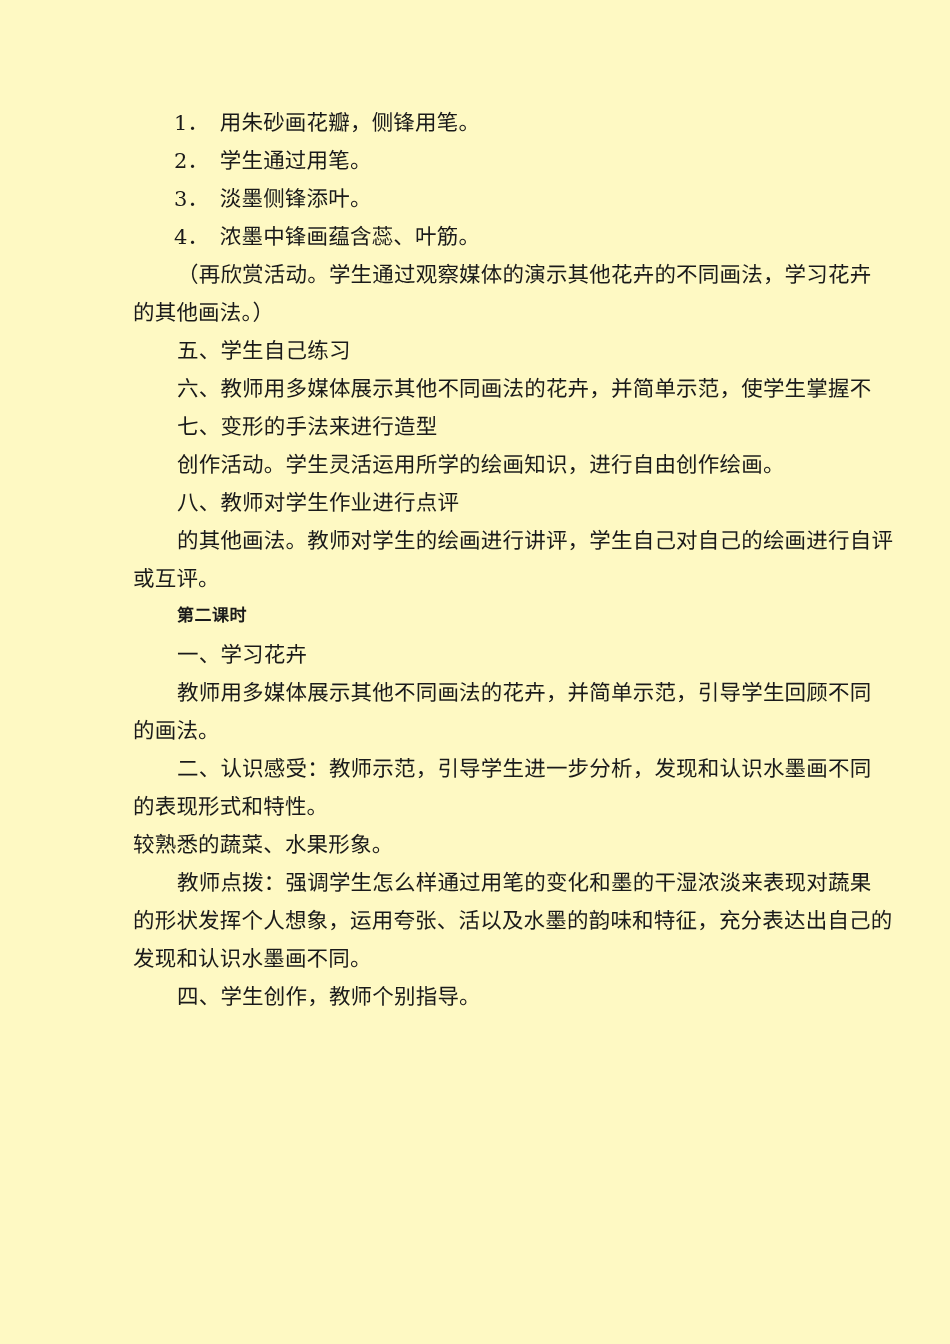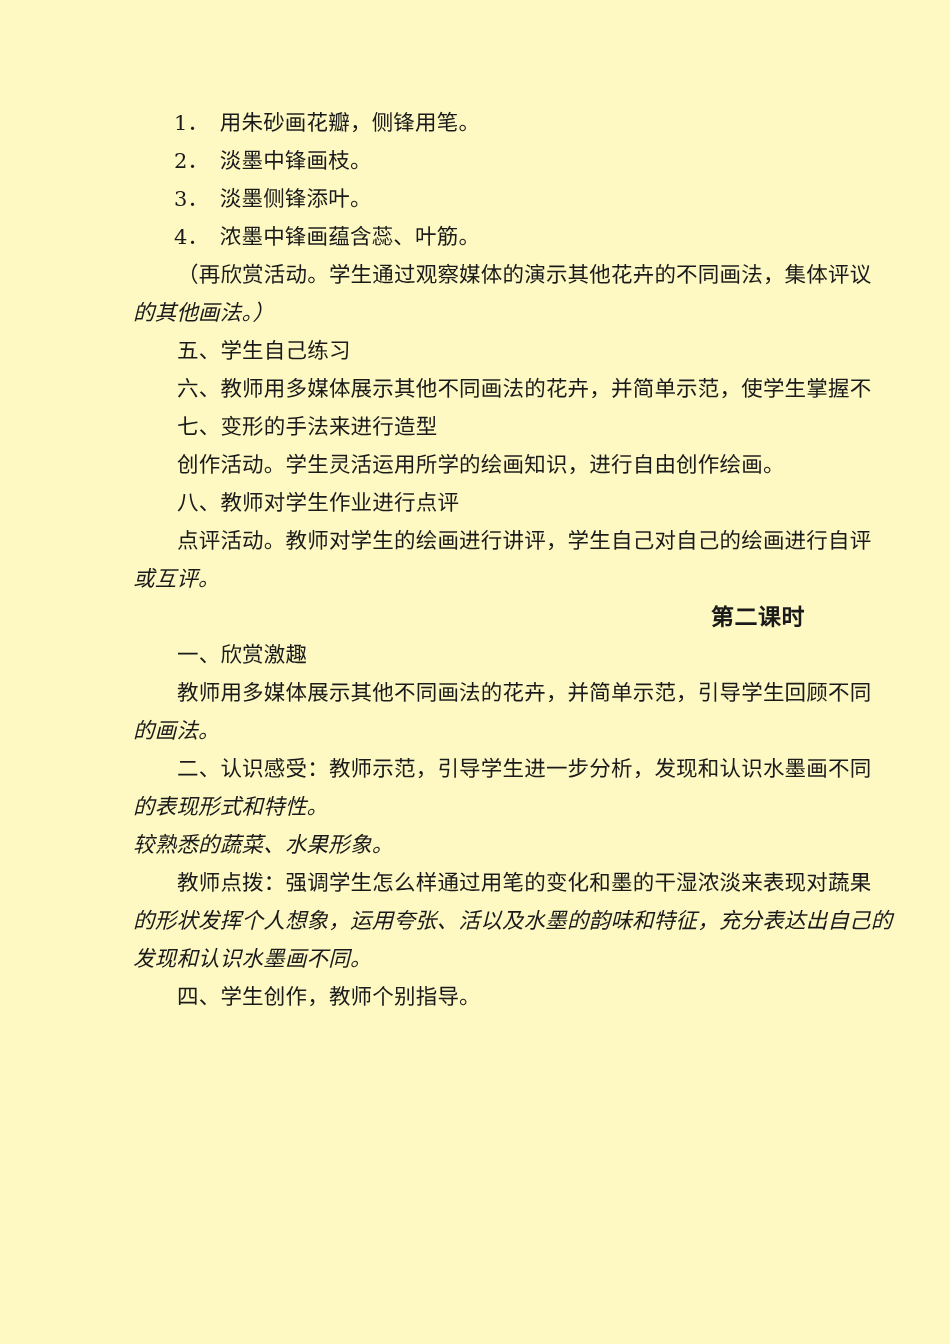--- a/index.html
+++ b/index.html
@@ -37,60 +37,58 @@
     font-family: "DejaVu Serif", "Liberation Serif", serif;
   }
   .line.indent-1 {
     padding-left: 44px;
   }
   .line.indent-num {
     padding-left: 41px;
   }
   .line.flush {
     padding-left: 0;
-    font-style: italic;
   }
   .line.heading {
-    font-family: Liberation Sans, sans-serif;
+    font-family: Liberation Mono, monospace;
     font-weight: 700;
-    font-size: 23px;
+    font-size: 17px;
     padding-left: 44px;
     letter-spacing: 0.5px;
-    text-align: right;
   }
   .num-marker {
     font-family: "DejaVu Serif", "Liberation Serif", serif;
     font-size: 21px;
   }
   .num-gap {
     display: inline-block;
     width: 11px;
   }
 </style>
 </head>
 <body>
 
 <div class="page">
   <div class="page-body" id="page-body">
 
   <div class="line indent-num"><span class="num-marker">1．</span><span class="num-gap"></span><span>用朱砂画花瓣，侧锋用笔。</span></div>
-      <div class="line indent-num"><span class="num-marker">2．</span><span class="num-gap"></span><span>淡墨中锋画枝。</span></div>
+      <div class="line indent-num"><span class="num-marker">2．</span><span class="num-gap"></span><span>学生通过用笔。</span></div>
       <div class="line indent-num"><span class="num-marker">3．</span><span class="num-gap"></span><span>淡墨侧锋添叶。</span></div>
       <div class="line indent-num"><span class="num-marker">4．</span><span class="num-gap"></span><span>浓墨中锋画蕴含蕊、叶筋。</span></div>
-      <div class="line indent-1">（再欣赏活动。学生通过观察媒体的演示其他花卉的不同画法，集体评议</div>
+      <div class="line indent-1">（再欣赏活动。学生通过观察媒体的演示其他花卉的不同画法，学习花卉</div>
       <div class="line flush">的其他画法。）</div>
       <div class="line indent-1">五、学生自己练习</div>
       <div class="line indent-1">六、教师用多媒体展示其他不同画法的花卉，并简单示范，使学生掌握不</div>
       <div class="line indent-1">七、变形的手法来进行造型</div>
       <div class="line indent-1">创作活动。学生灵活运用所学的绘画知识，进行自由创作绘画。</div>
       <div class="line indent-1">八、教师对学生作业进行点评</div>
-      <div class="line indent-1">点评活动。教师对学生的绘画进行讲评，学生自己对自己的绘画进行自评</div>
+      <div class="line indent-1">的其他画法。教师对学生的绘画进行讲评，学生自己对自己的绘画进行自评</div>
       <div class="line flush">或互评。</div>
       <div class="line heading">第二课时</div>
-      <div class="line indent-1">一、欣赏激趣</div>
+      <div class="line indent-1">一、学习花卉</div>
       <div class="line indent-1">教师用多媒体展示其他不同画法的花卉，并简单示范，引导学生回顾不同</div>
       <div class="line flush">的画法。</div>
       <div class="line indent-1">二、认识感受：教师示范，引导学生进一步分析，发现和认识水墨画不同</div>
       <div class="line flush">的表现形式和特性。</div>
       <div class="line flush">较熟悉的蔬菜、水果形象。</div>
       <div class="line indent-1">教师点拨：强调学生怎么样通过用笔的变化和墨的干湿浓淡来表现对蔬果</div>
       <div class="line flush">的形状发挥个人想象，运用夸张、活以及水墨的韵味和特征，充分表达出自己的</div>
       <div class="line flush">发现和认识水墨画不同。</div>
       <div class="line indent-1">四、学生创作，教师个别指导。</div>
     </div>

